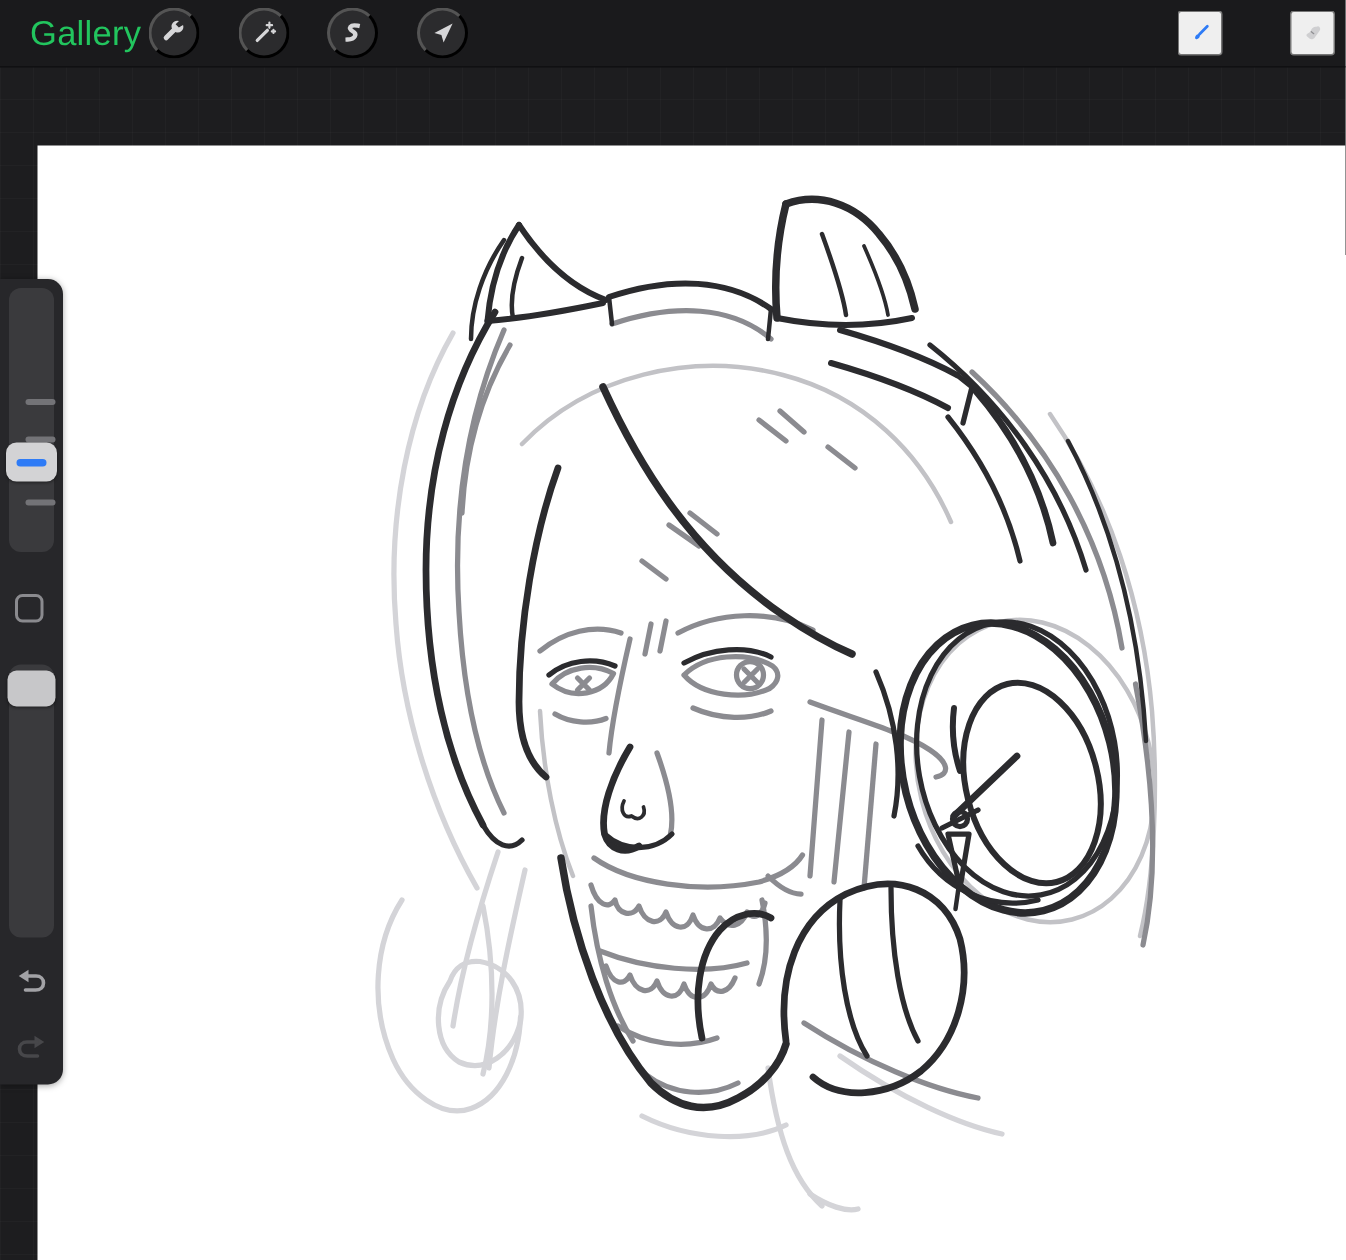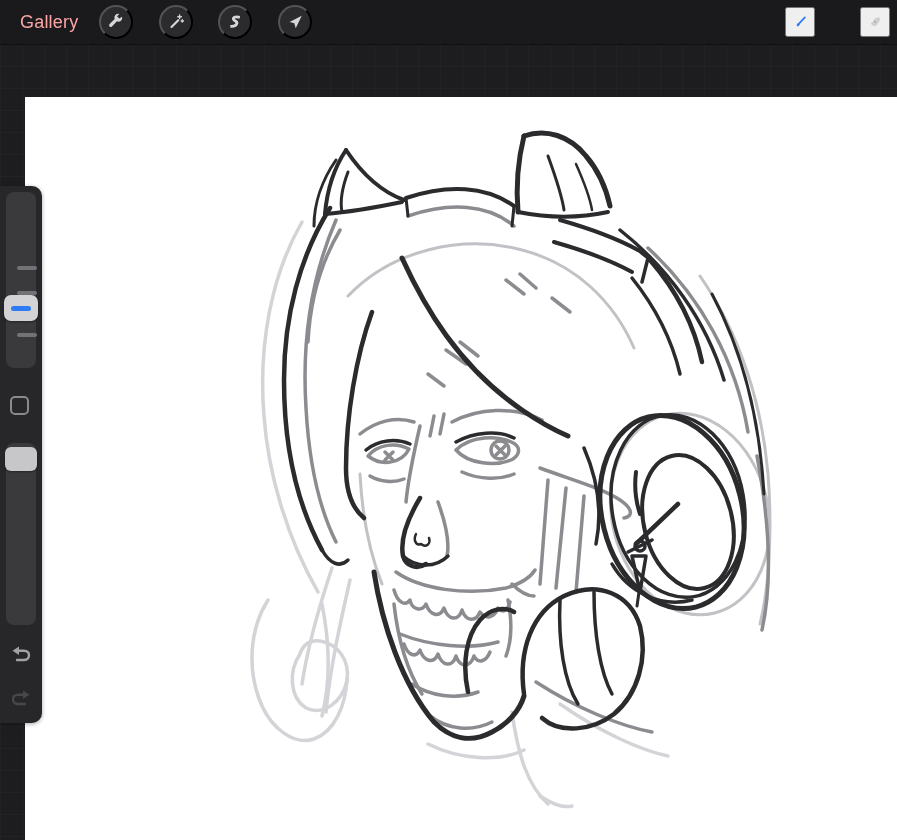--- a/index.html
+++ b/index.html
@@ -24,21 +24,21 @@
   }
   .canvas svg{display:block;width:100%;height:100%;}
 
   
   .topbar{
     position:absolute;left:0;top:0;width:897px;height:44px;
     background:#1a1a1c;border-bottom:1px solid #101012;z-index:30;
   }
   .gallery-btn{
     position:absolute;left:20px;top:0;height:44px;display:flex;align-items:center;
-    color:#fca5a5;font-size:18px;letter-spacing:.2px;cursor:default;
+    color:#22c55e;font-size:23px;letter-spacing:.2px;cursor:default;
   }
   .toolcircle{
     position:absolute;top:5px;width:34px;height:34px;border-radius:50%;
     background:#2b2b2d;display:flex;align-items:center;justify-content:center;
   }
   .toolplain{
     position:absolute;top:7px;width:30px;height:30px;display:flex;
     align-items:center;justify-content:center;
   }
 

